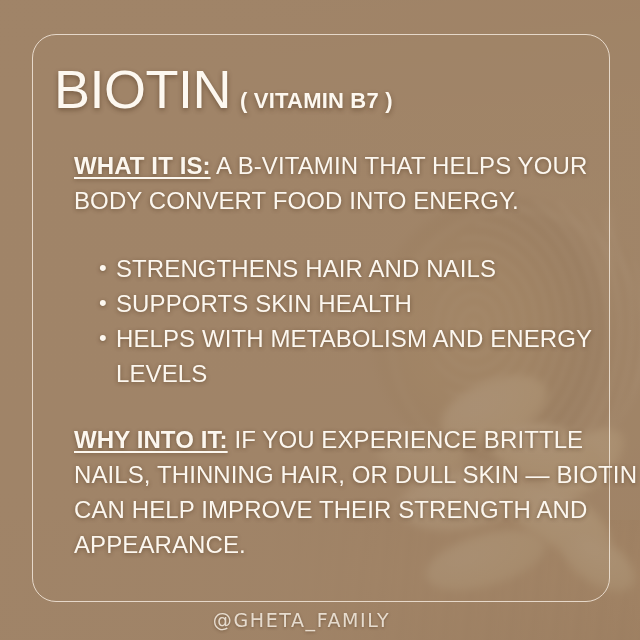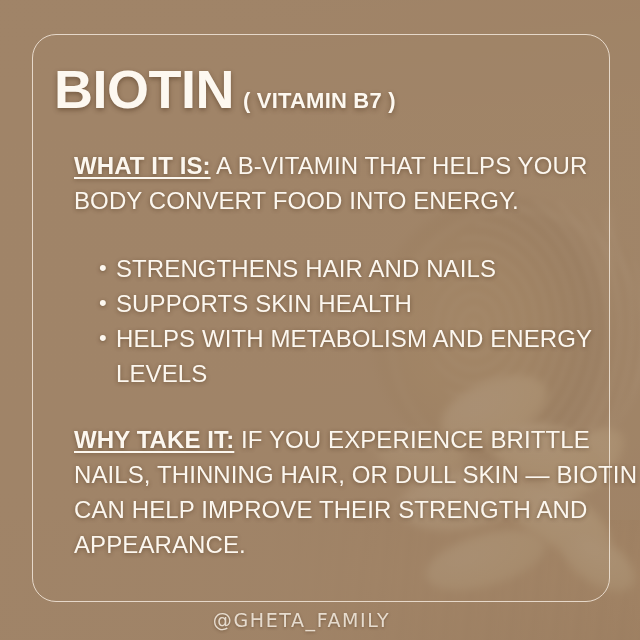--- a/index.html
+++ b/index.html
@@ -177,21 +177,21 @@
   .title {
     position: absolute;
     left: 54px;
     top: 58px;
     color: #fdf8f0;
     white-space: nowrap;
     text-shadow: 0 2px 5px rgba(60,36,16,0.45);
   }
   .title .main {
     font-size: 54px;
-    font-weight: 700;
+    font-weight: 400;
     letter-spacing: -0.5px;
   }
   .title .sub {
     font-size: 22px;
     font-weight: 700;
     letter-spacing: 0.2px;
     margin-left: 9px;
   }
 
   .body-text {
@@ -289,20 +289,20 @@
 
 
       <ul class="bullets">
         <li>STRENGTHENS HAIR AND NAILS</li>
         <li>SUPPORTS SKIN HEALTH</li>
         <li>HELPS WITH METABOLISM AND ENERGY LEVELS</li>
       </ul>
 
       <div class="gap-sm"></div>
 
-      <p class="para"><span class="lead">WHY TAKE IT:</span><span> IF YOU EXPERIENCE BRITTLE NAILS, THINNING HAIR, OR DULL SKIN — BIOTIN CAN HELP IMPROVE THEIR STRENGTH AND APPEARANCE.</span></p>
+      <p class="para"><span class="lead">WHY INTO IT:</span><span> IF YOU EXPERIENCE BRITTLE NAILS, THINNING HAIR, OR DULL SKIN — BIOTIN CAN HELP IMPROVE THEIR STRENGTH AND APPEARANCE.</span></p>
 
     </div>
 
     <div class="watermark">@GHETA_FAMILY</div>
   </div>
 
 </div>
 
 </body></html>

